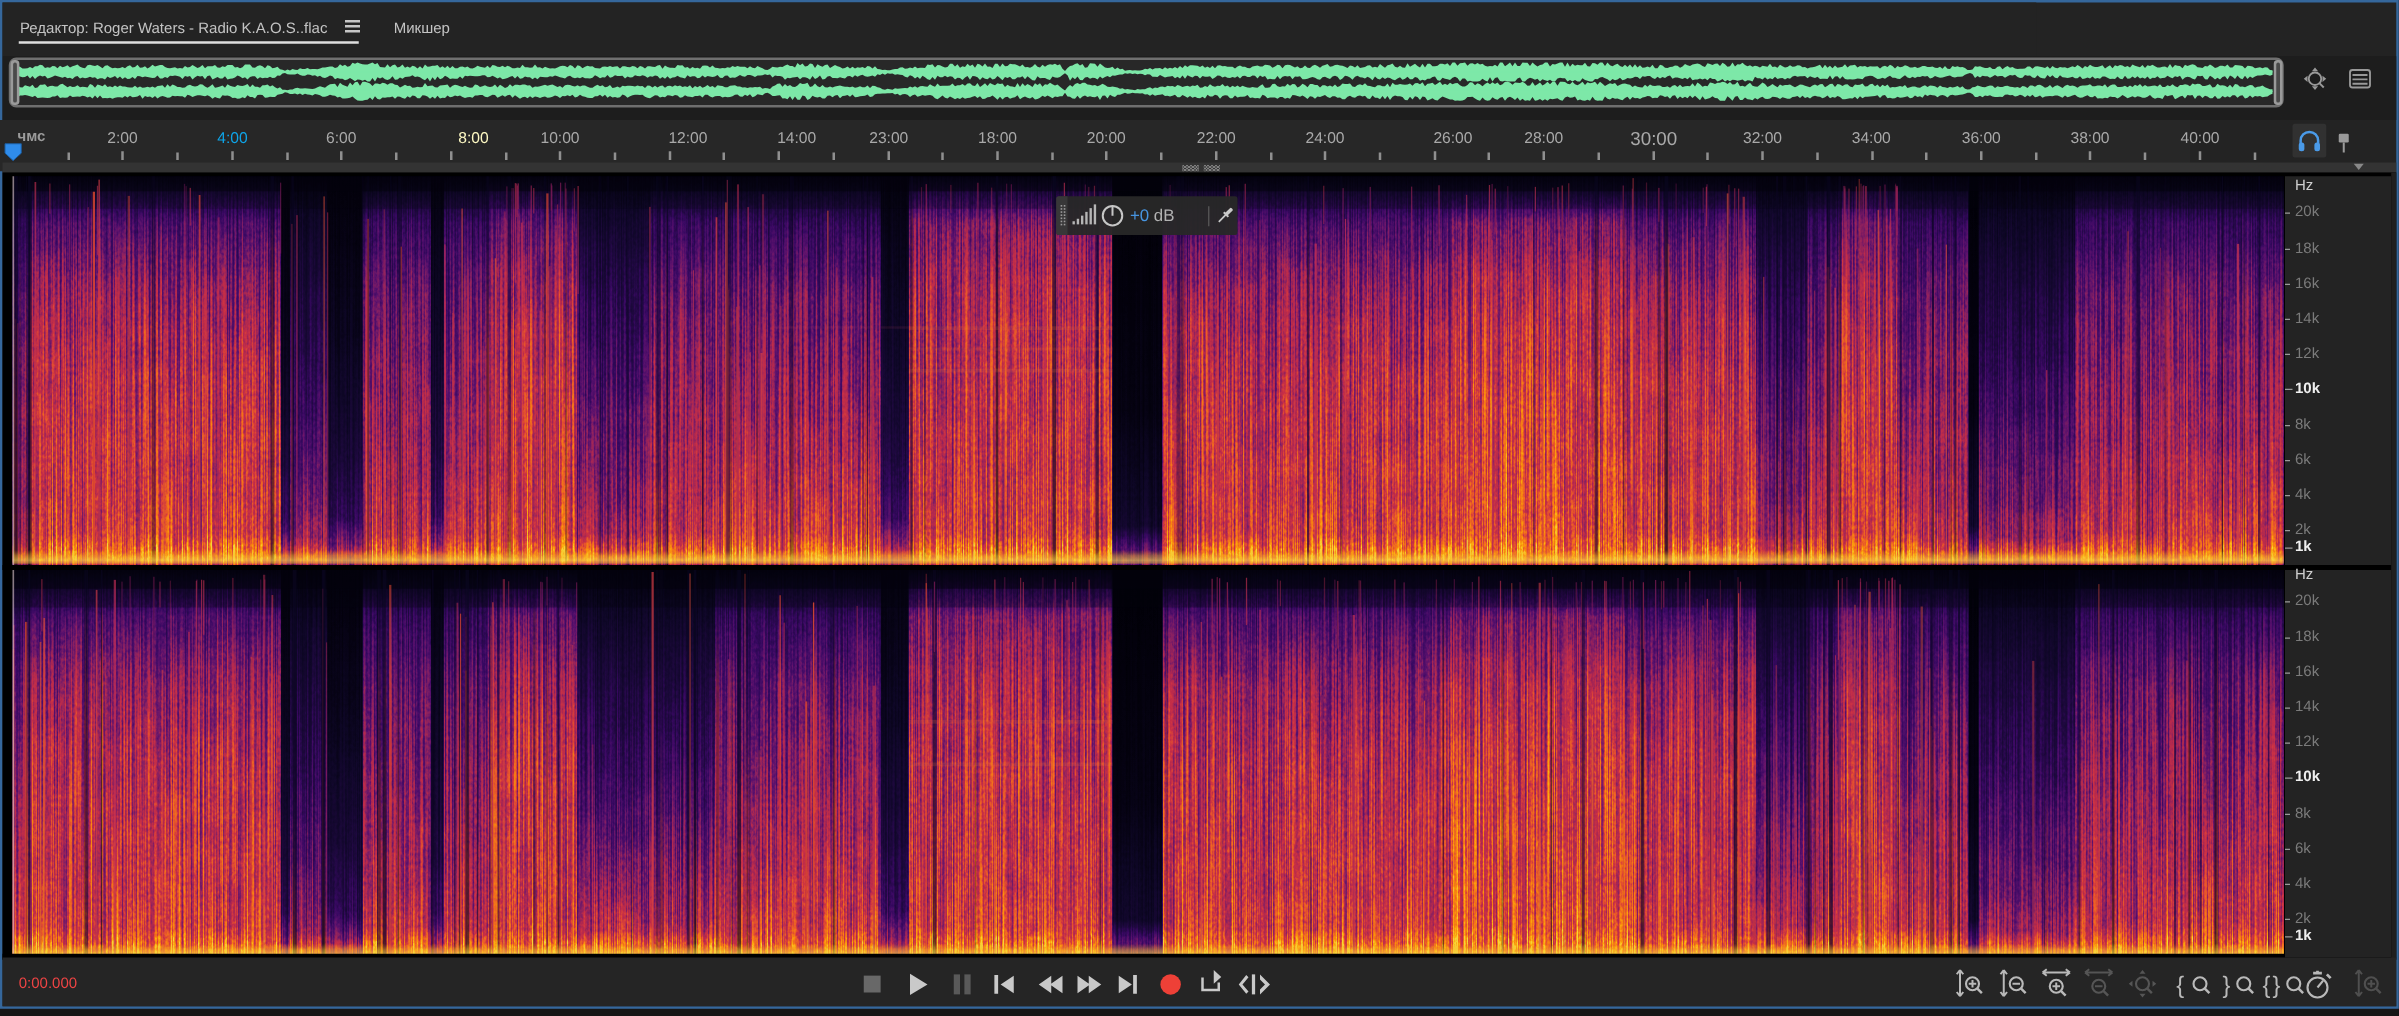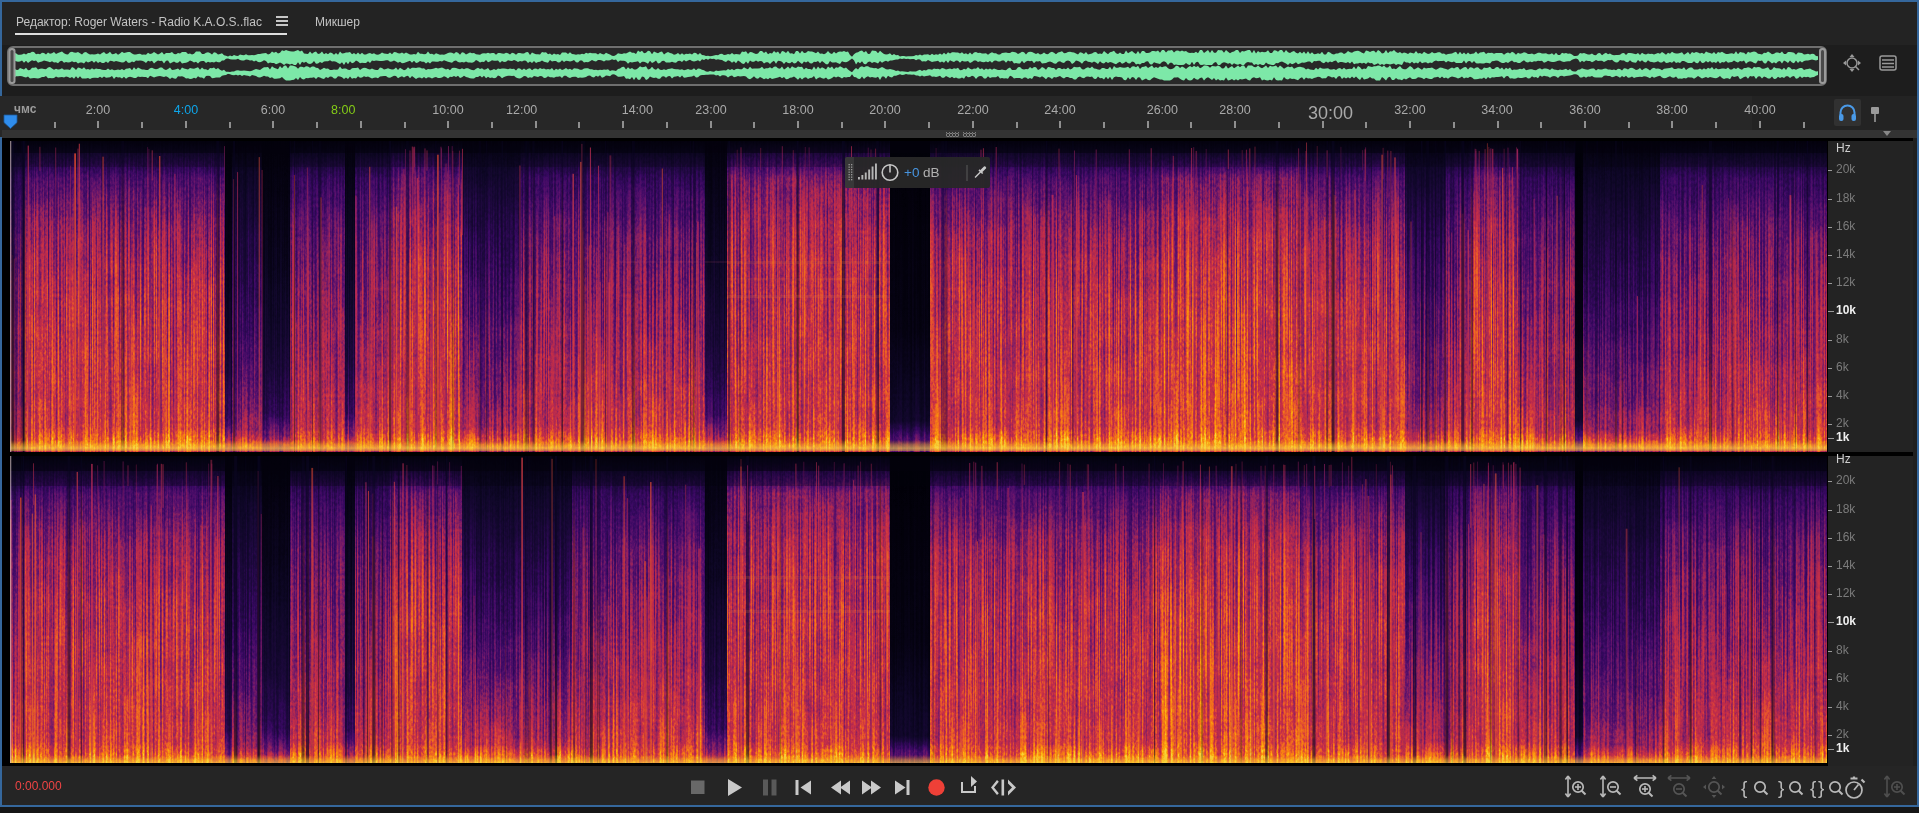--- a/index.html
+++ b/index.html
@@ -45,32 +45,32 @@
 <line x1="46" y1="15.5" x2="58" y2="15.5" stroke="#999" stroke-width="1.5"></line>
 <line x1="46" y1="19" x2="58" y2="19" stroke="#999" stroke-width="1.5"></line>
 </g>
 </svg>
 
 <div style="position:absolute;left:0;top:96px;width:1752px;height:41px;background:#272727">
 <div style="position:absolute;left:14px;top:6px;font-weight:bold;font-size:12px;color:#9b9b9b">чмс</div>
 <div style="position:absolute;left:98px;top:7px;width:60px;margin-left:-30px;text-align:center;font-size:12.5px;color:#a9a9a9">2:00</div>
 <div style="position:absolute;left:186px;top:7px;width:60px;margin-left:-30px;text-align:center;font-size:12.5px;color:#0ea5e9">4:00</div>
 <div style="position:absolute;left:273px;top:7px;width:60px;margin-left:-30px;text-align:center;font-size:12.5px;color:#a9a9a9">6:00</div>
-<div style="position:absolute;left:361px;top:7px;width:60px;margin-left:-30px;text-align:left;font-size:12.5px;color:#84cc16">8:00</div>
+<div style="position:absolute;left:361px;top:7px;width:60px;margin-left:-30px;text-align:right;font-size:12.5px;color:#fef9c3">8:00</div>
 <div style="position:absolute;left:448px;top:7px;width:60px;margin-left:-30px;text-align:center;font-size:12.5px;color:#a9a9a9">10:00</div>
-<div style="position:absolute;left:536px;top:7px;width:60px;margin-left:-30px;text-align:left;font-size:12.5px;color:#a9a9a9">12:00</div>
+<div style="position:absolute;left:536px;top:7px;width:60px;margin-left:-30px;text-align:right;font-size:12.5px;color:#a9a9a9">12:00</div>
 <div style="position:absolute;left:623px;top:7px;width:60px;margin-left:-30px;text-align:right;font-size:12.5px;color:#a9a9a9">14:00</div>
 <div style="position:absolute;left:711px;top:7px;width:60px;margin-left:-30px;text-align:center;font-size:12.5px;color:#a9a9a9">23:00</div>
 <div style="position:absolute;left:798px;top:7px;width:60px;margin-left:-30px;text-align:center;font-size:12.5px;color:#a9a9a9">18:00</div>
 <div style="position:absolute;left:885px;top:7px;width:60px;margin-left:-30px;text-align:center;font-size:12.5px;color:#a9a9a9">20:00</div>
 <div style="position:absolute;left:973px;top:7px;width:60px;margin-left:-30px;text-align:center;font-size:12.5px;color:#a9a9a9">22:00</div>
 <div style="position:absolute;left:1060px;top:7px;width:60px;margin-left:-30px;text-align:center;font-size:12.5px;color:#a9a9a9">24:00</div>
 <div style="position:absolute;left:1148px;top:7px;width:60px;margin-left:-30px;text-align:right;font-size:12.5px;color:#a9a9a9">26:00</div>
 <div style="position:absolute;left:1235px;top:7px;width:60px;margin-left:-30px;text-align:center;font-size:12.5px;color:#a9a9a9">28:00</div>
-<div style="position:absolute;left:1323px;top:7px;width:60px;margin-left:-30px;text-align:right;font-size:18px;color:#a9a9a9">30:00</div>
+<div style="position:absolute;left:1323px;top:7px;width:60px;margin-left:-30px;text-align:center;font-size:15px;color:#a9a9a9">30:00</div>
 <div style="position:absolute;left:1410px;top:7px;width:60px;margin-left:-30px;text-align:center;font-size:12.5px;color:#a9a9a9">32:00</div>
 <div style="position:absolute;left:1497px;top:7px;width:60px;margin-left:-30px;text-align:center;font-size:12.5px;color:#a9a9a9">34:00</div>
 <div style="position:absolute;left:1585px;top:7px;width:60px;margin-left:-30px;text-align:center;font-size:12.5px;color:#a9a9a9">36:00</div>
 <div style="position:absolute;left:1672px;top:7px;width:60px;margin-left:-30px;text-align:center;font-size:12.5px;color:#a9a9a9">38:00</div>
 <div style="position:absolute;left:1760px;top:7px;width:60px;margin-left:-30px;text-align:center;font-size:12.5px;color:#a9a9a9">40:00</div>
 <div style="position:absolute;left:53.7px;top:26px;width:2px;height:6px;background:#8f8f8f"></div>
 <div style="position:absolute;left:97.4px;top:25px;width:2px;height:7px;background:#8f8f8f"></div>
 <div style="position:absolute;left:141.2px;top:26px;width:2px;height:6px;background:#8f8f8f"></div>
 <div style="position:absolute;left:184.9px;top:25px;width:2px;height:7px;background:#8f8f8f"></div>
 <div style="position:absolute;left:228.6px;top:26px;width:2px;height:6px;background:#8f8f8f"></div>

